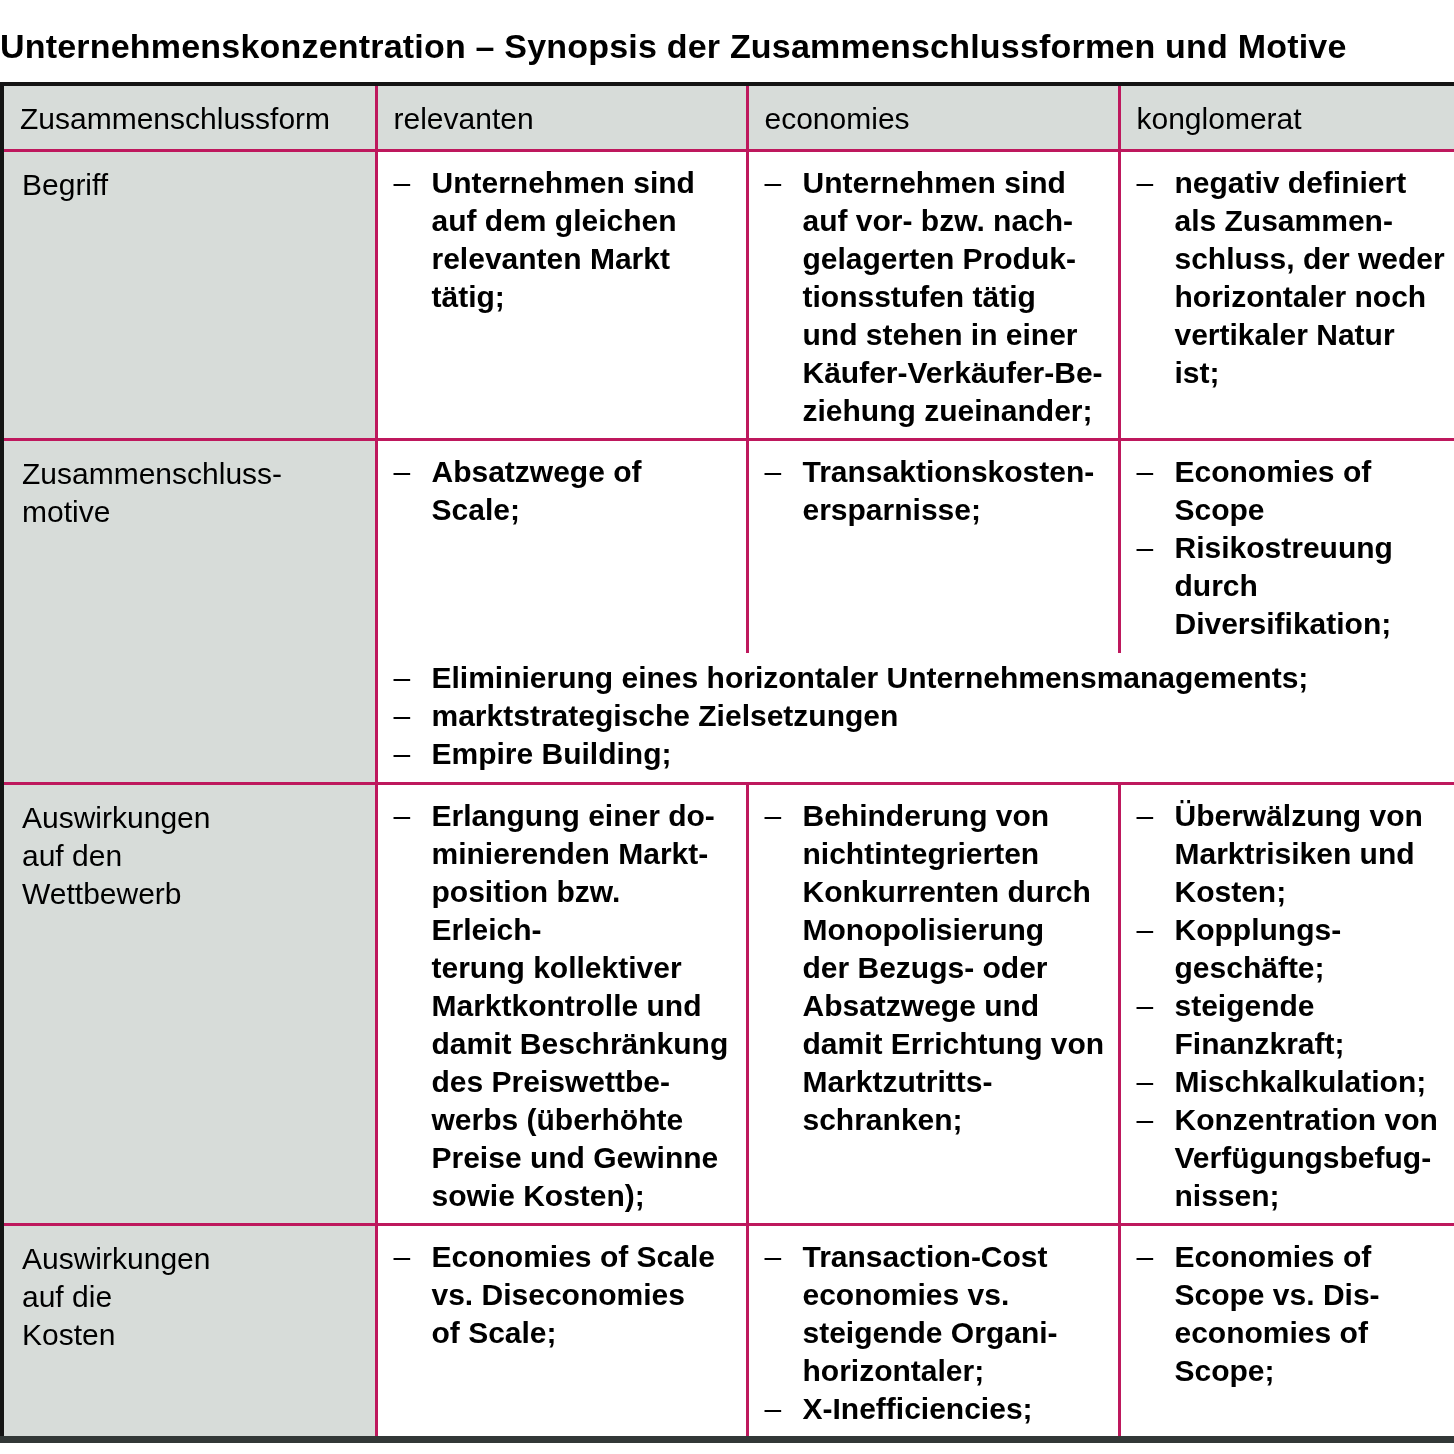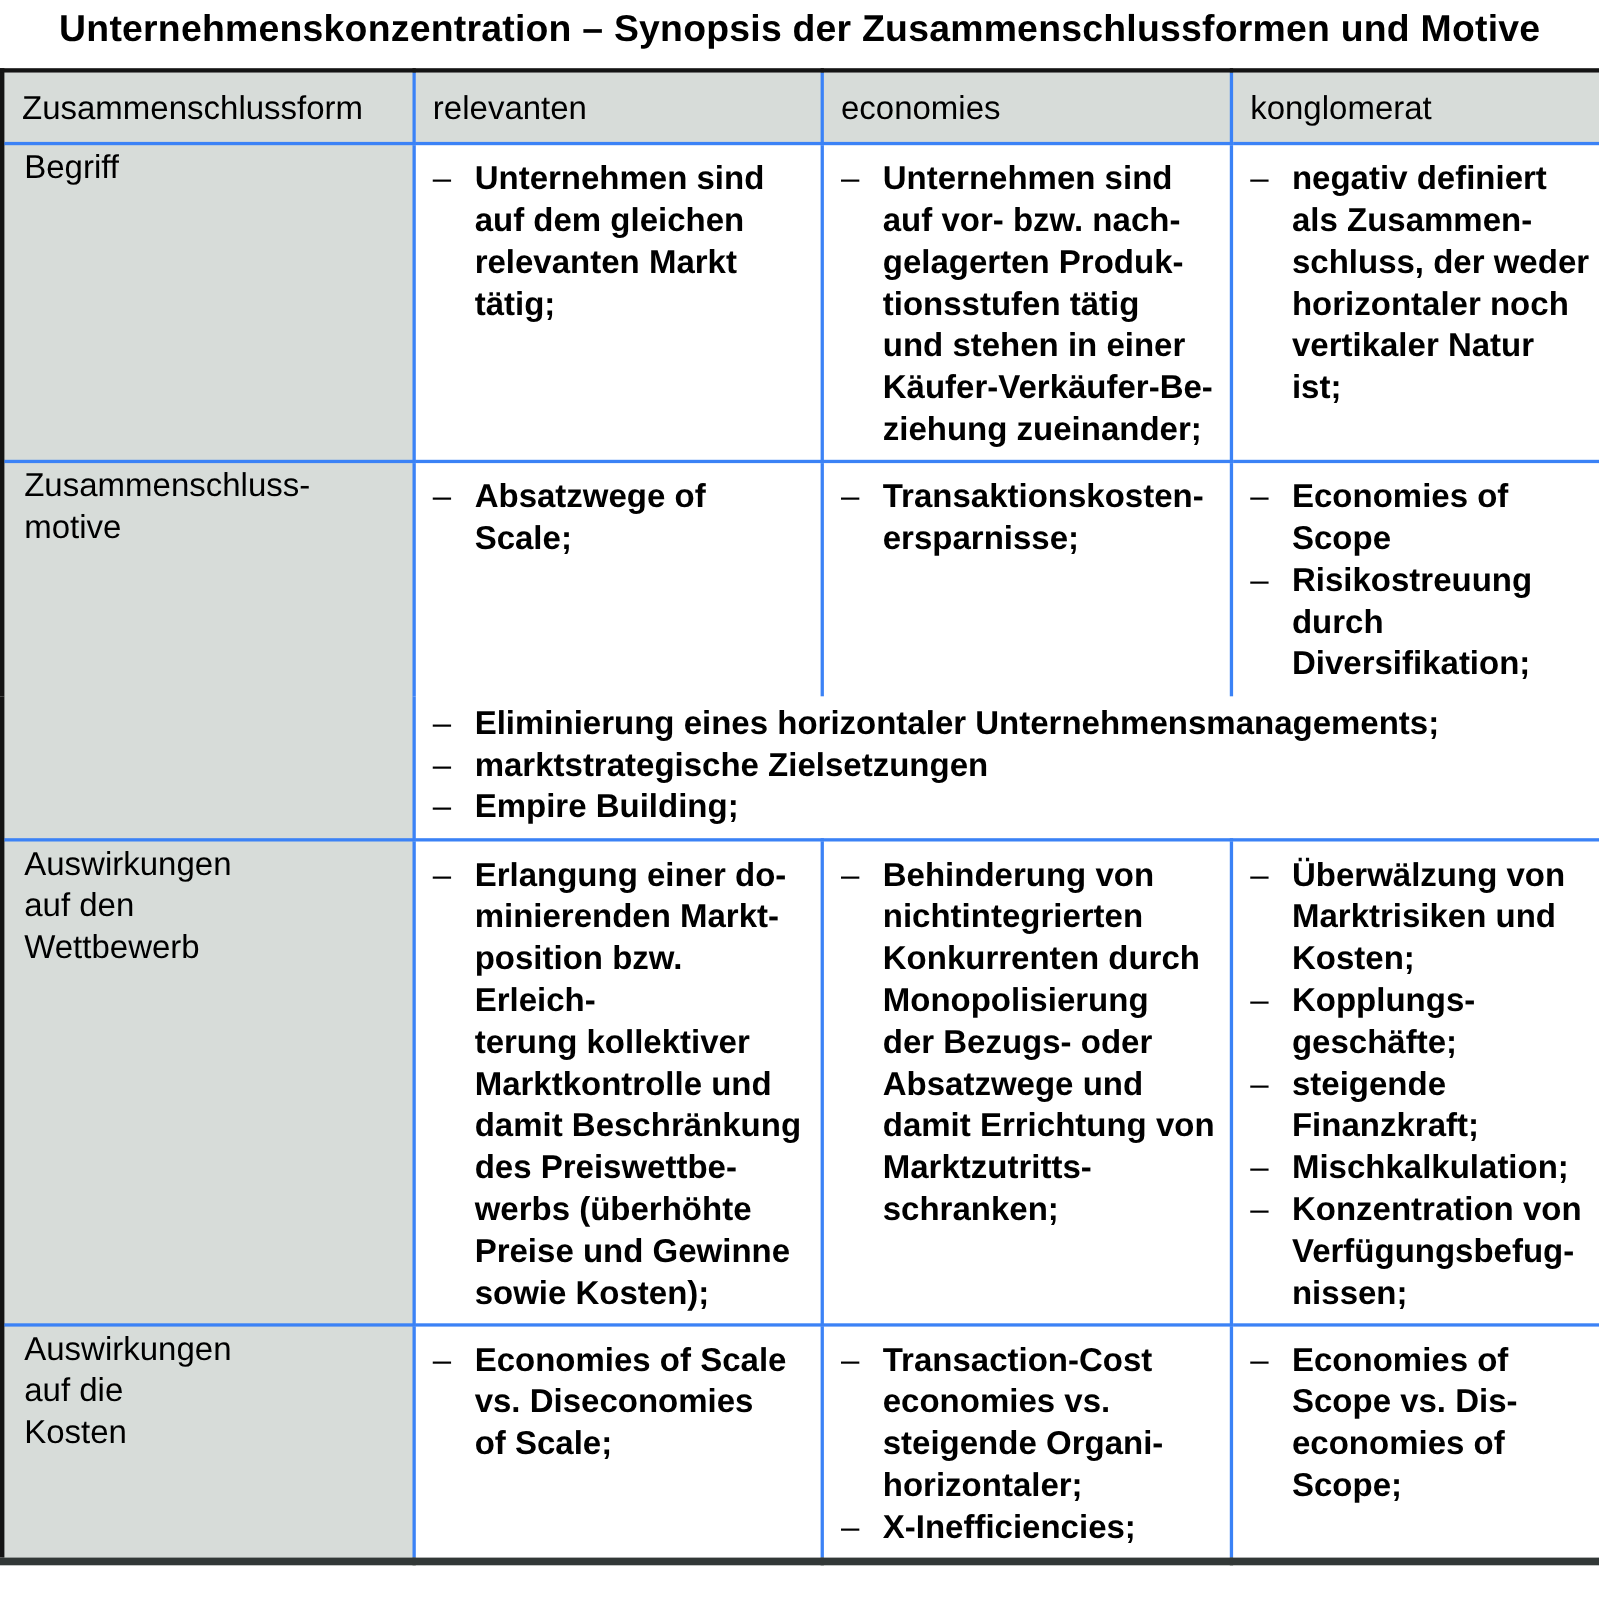--- a/index.html
+++ b/index.html
@@ -10,52 +10,52 @@
     color: #000000;
   }
   .page {
     position: relative;
     width: 1454px;
     height: 1454px;
     background: #ffffff;
     overflow: hidden;
   }
   .title {
-    padding-top: 4px;
-    text-align: center;
+    padding-top: 24px;
+    text-align: left;
     font-weight: bold;
     font-size: 34px;
     line-height: 45px;
     letter-spacing: 0.2px;
   }
   table.syn {
     margin-top: 13px;
     width: 1454px;
     table-layout: fixed;
     border-collapse: collapse;
     border: 4px solid #141414;
     border-bottom: 7px solid #323837;
   }
   td {
-    border: 3px solid #3b82f6;
+    border: 3px solid #be185d;
     vertical-align: top;
     font-size: 30px;
     line-height: 38px;
     padding: 12px 8px 8px 16px;
   }
   td.hdr, td.lbl {
     background: #d7dcd9;
   }
   td.hdr {
     padding-top: 14px;
     white-space: nowrap;
     overflow: hidden;
   }
   td.lbl {
-    padding-top: 2px;
+    padding-top: 14px;
     padding-left: 18px;
     white-space: pre-line;
   }
   tr.r-hdr        { height: 66px; }
   tr.r-begriff    { height: 284px; }
   tr.r-motive-a   { height: 214px; }
   tr.r-motive-b   { height: 130px; }
   tr.r-wettbewerb { height: 440px; }
   tr.r-kosten     { height: 204px; }
   

